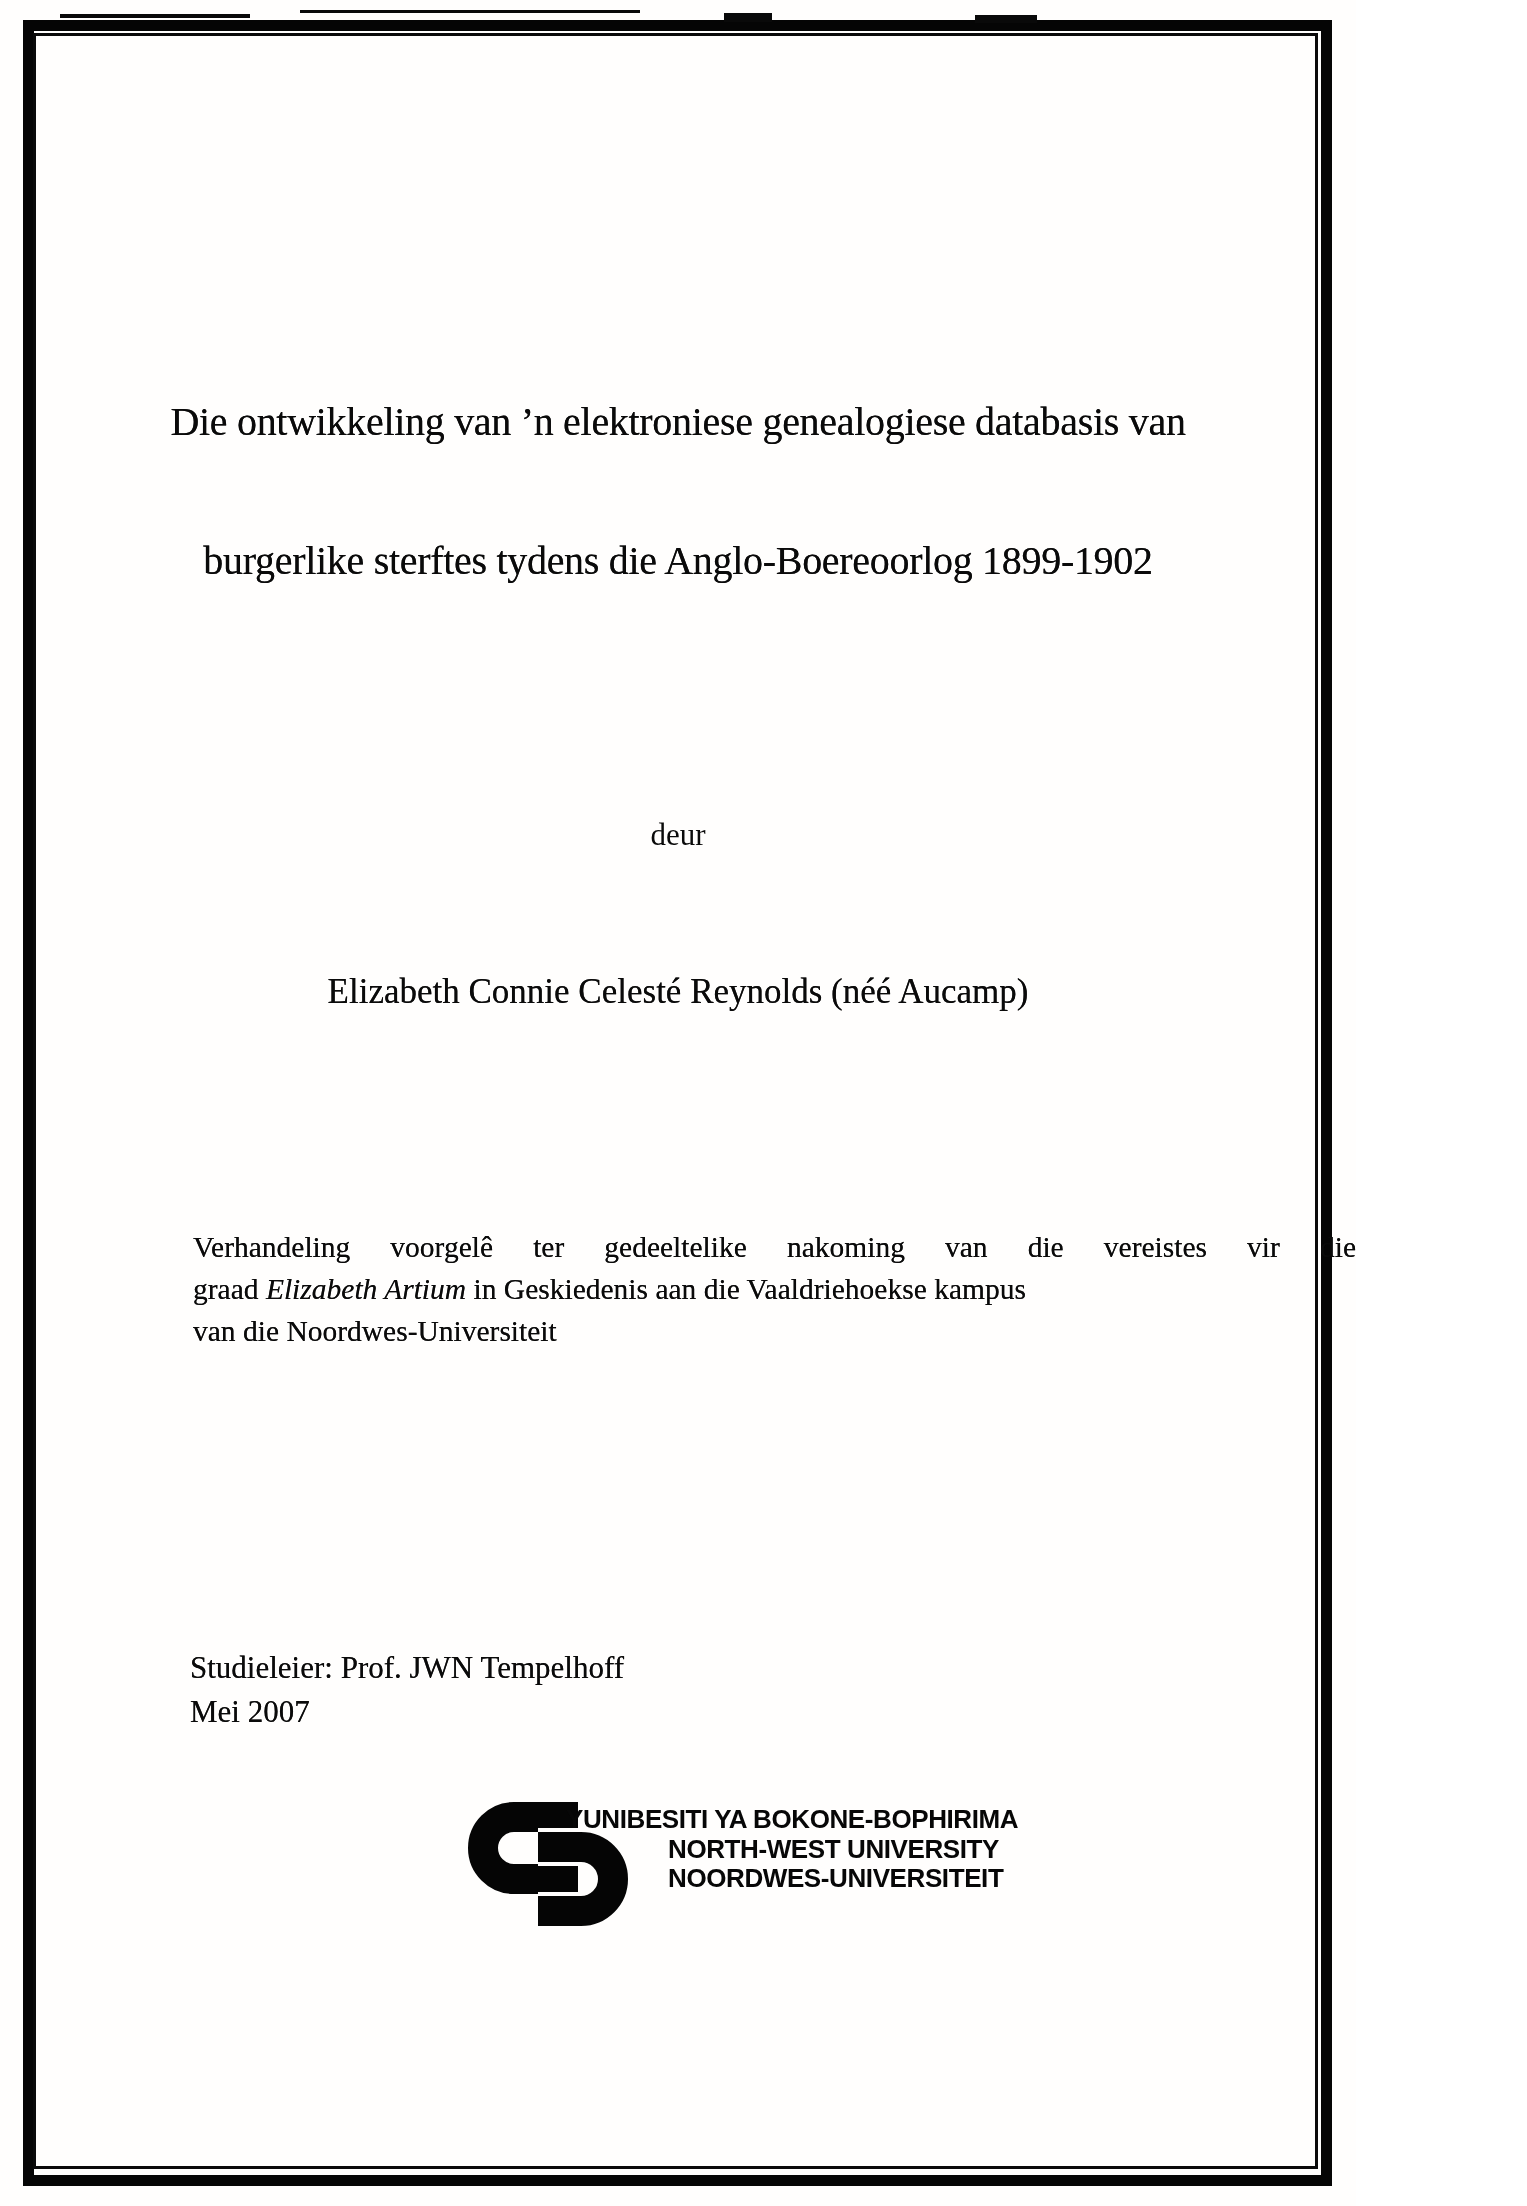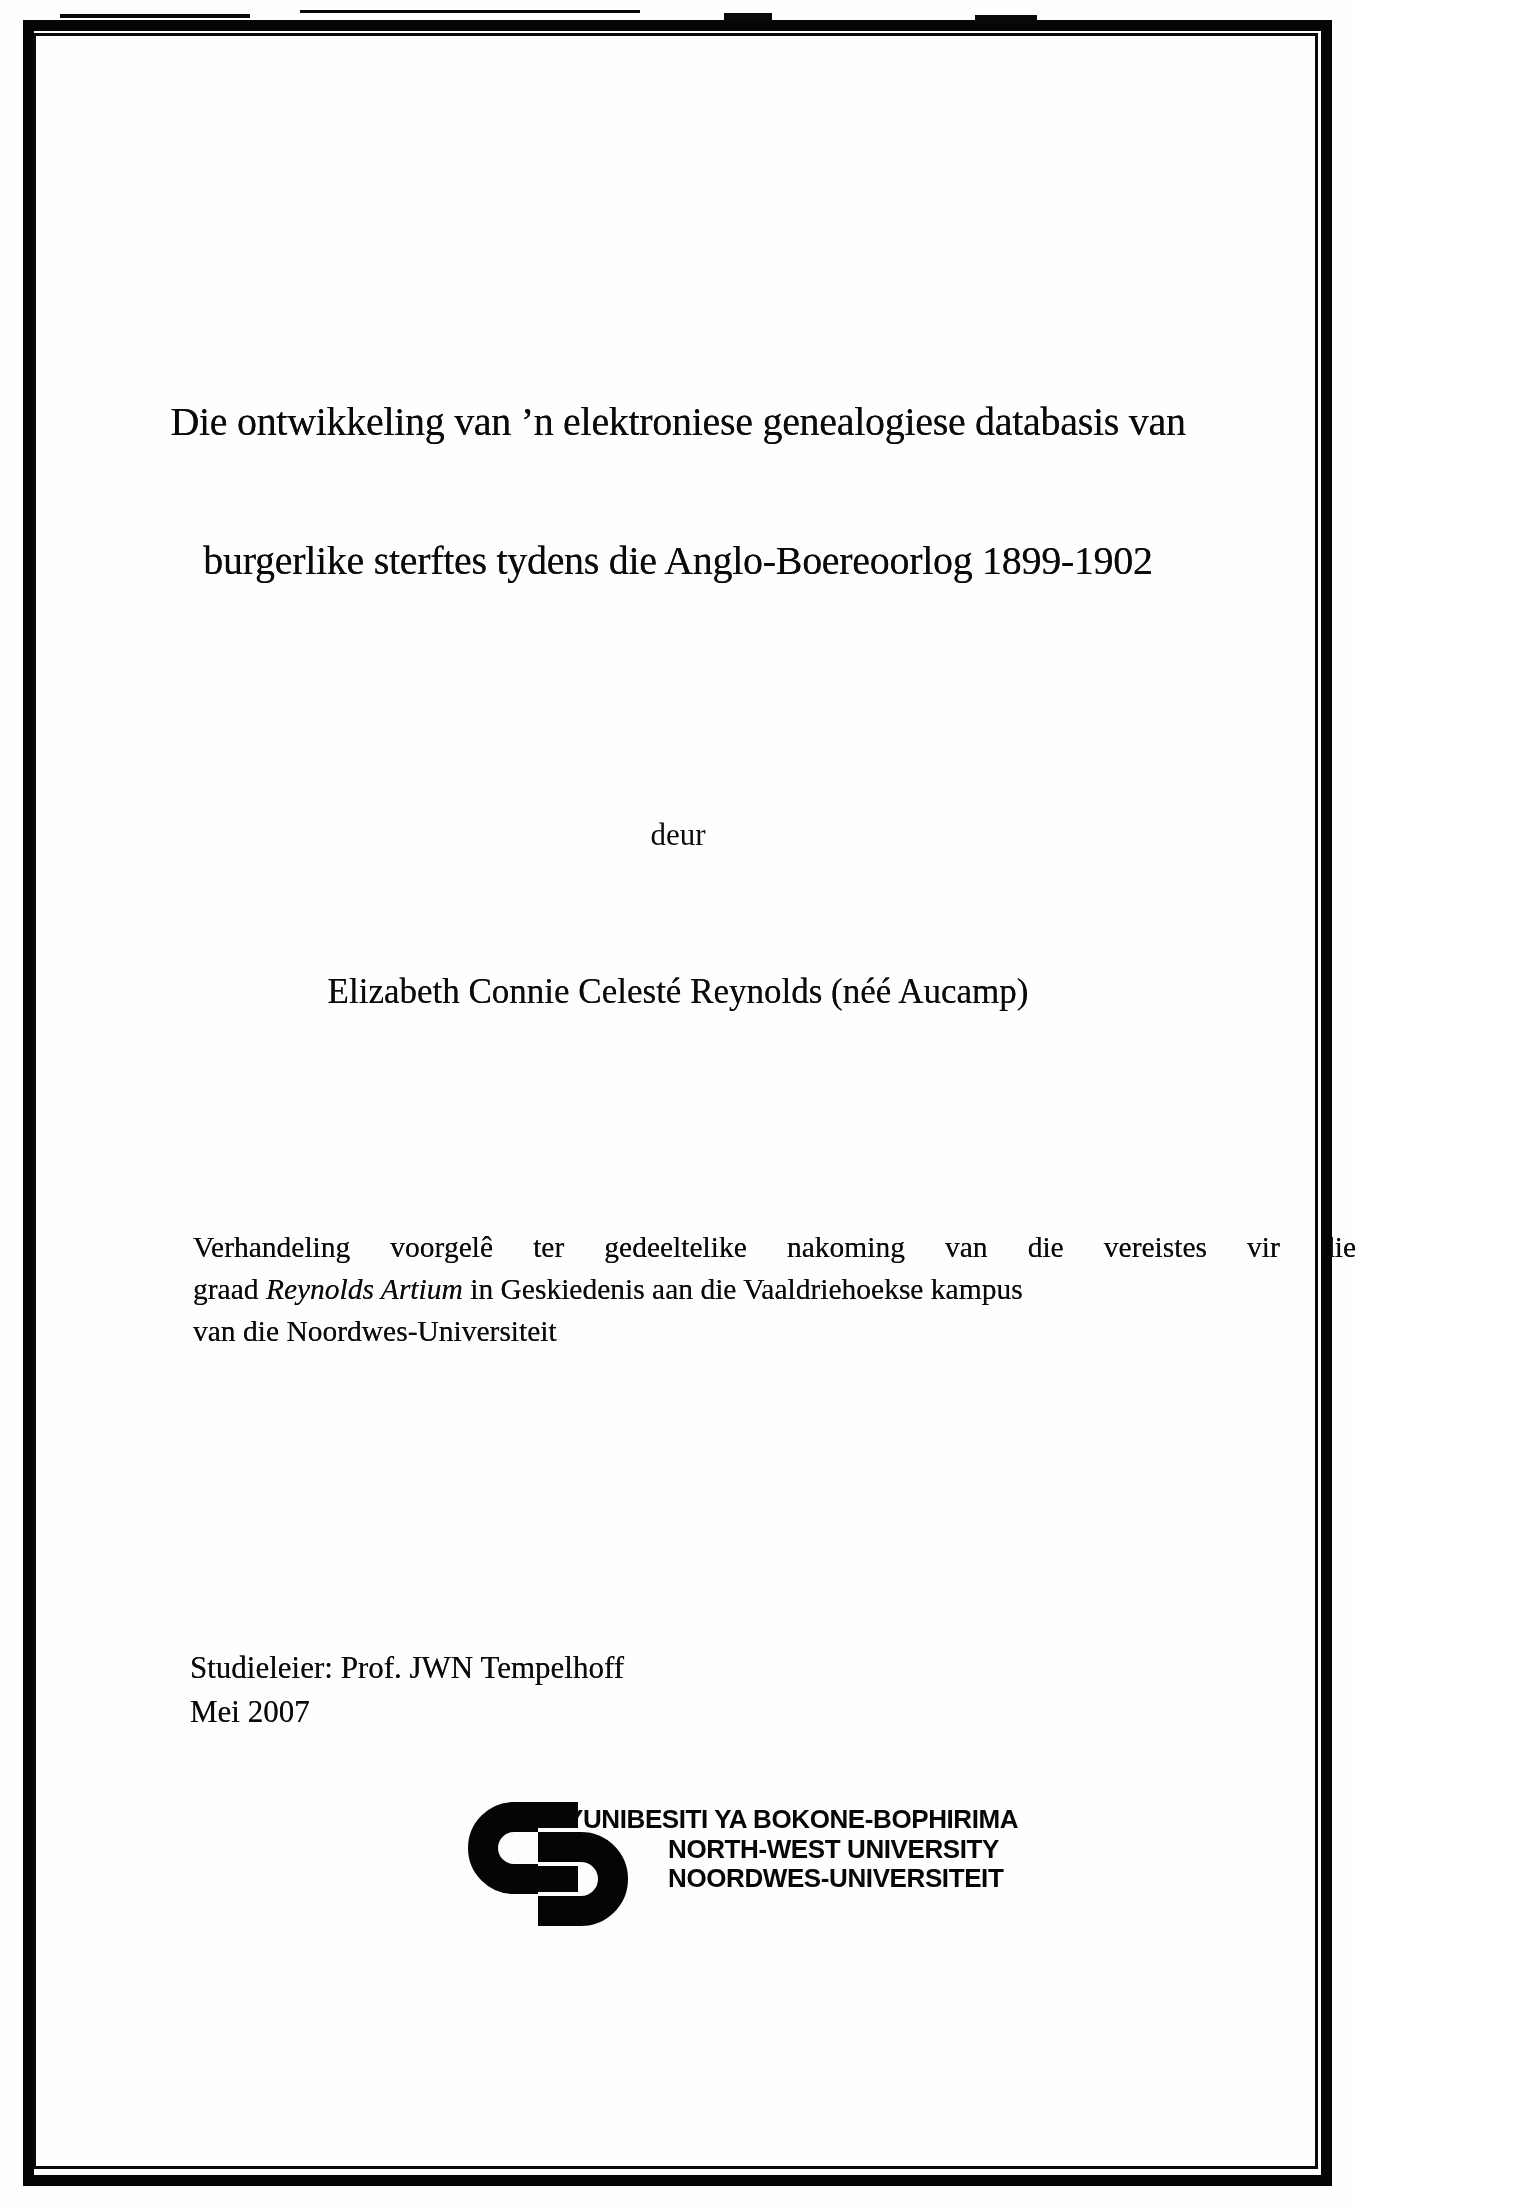--- a/index.html
+++ b/index.html
@@ -60,21 +60,21 @@
 
   <div class="abs centerline title-line" style="top:399px;">Die ontwikkeling van ’n elektroniese genealogiese databasis van</div>
   <div class="abs centerline title-line" style="top:492px;margin-top:46px;">burgerlike sterftes tydens die Anglo-Boereoorlog 1899-1902</div>
 
   <div class="abs centerline byline" style="top:817px;">deur</div>
 
   <div class="abs centerline author" style="top:972px;">Elizabeth Connie Celesté Reynolds (néé Aucamp)</div>
 
   <div class="abs para" style="top:1226px;">
     <div class="para-justified">Verhandeling voorgelê ter gedeeltelike nakoming van die vereistes vir die</div>
-    <div><span>graad </span><span class="it">Reynolds Artium</span><span> in Geskiedenis aan die Vaaldriehoekse kampus</span></div>
+    <div><span>graad </span><span class="it">Elizabeth Artium</span><span> in Geskiedenis aan die Vaaldriehoekse kampus</span></div>
     <div>van die Noordwes-Universiteit</div>
   </div>
 
   <div class="abs supervisor-block" style="top:1646px;">
     <div>Studieleier: Prof. JWN Tempelhoff</div>
     <div>Mei 2007</div>
   </div>
 
   <svg class="abs" style="left:452px; top:1792px;" width="180" height="140" viewBox="0 0 180 140" aria-hidden="true">
     <path d="M 126,25 H 62 A 31,31 0 0 0 62,87 H 126" fill="none" stroke="#050505" stroke-width="30"></path>

